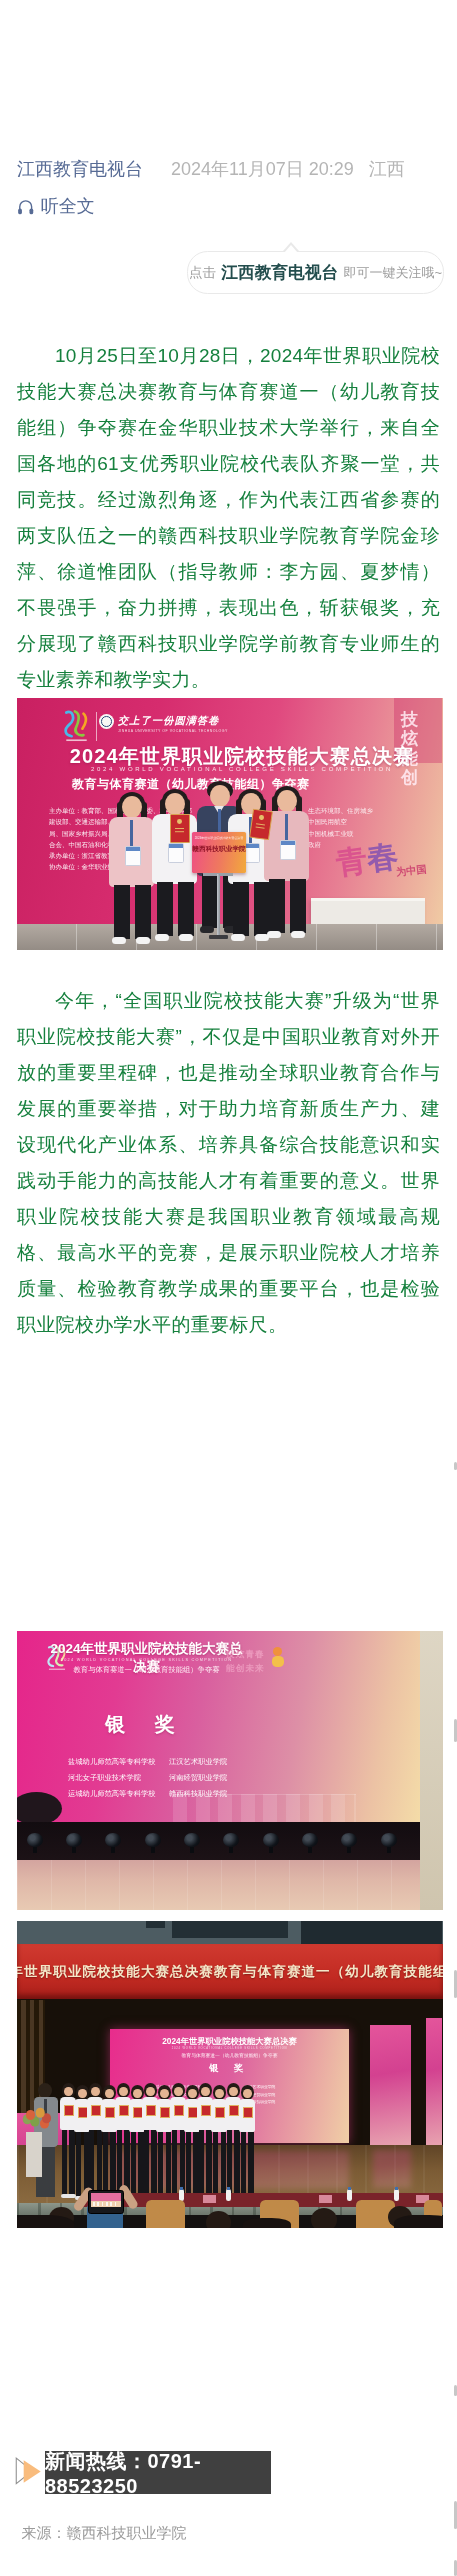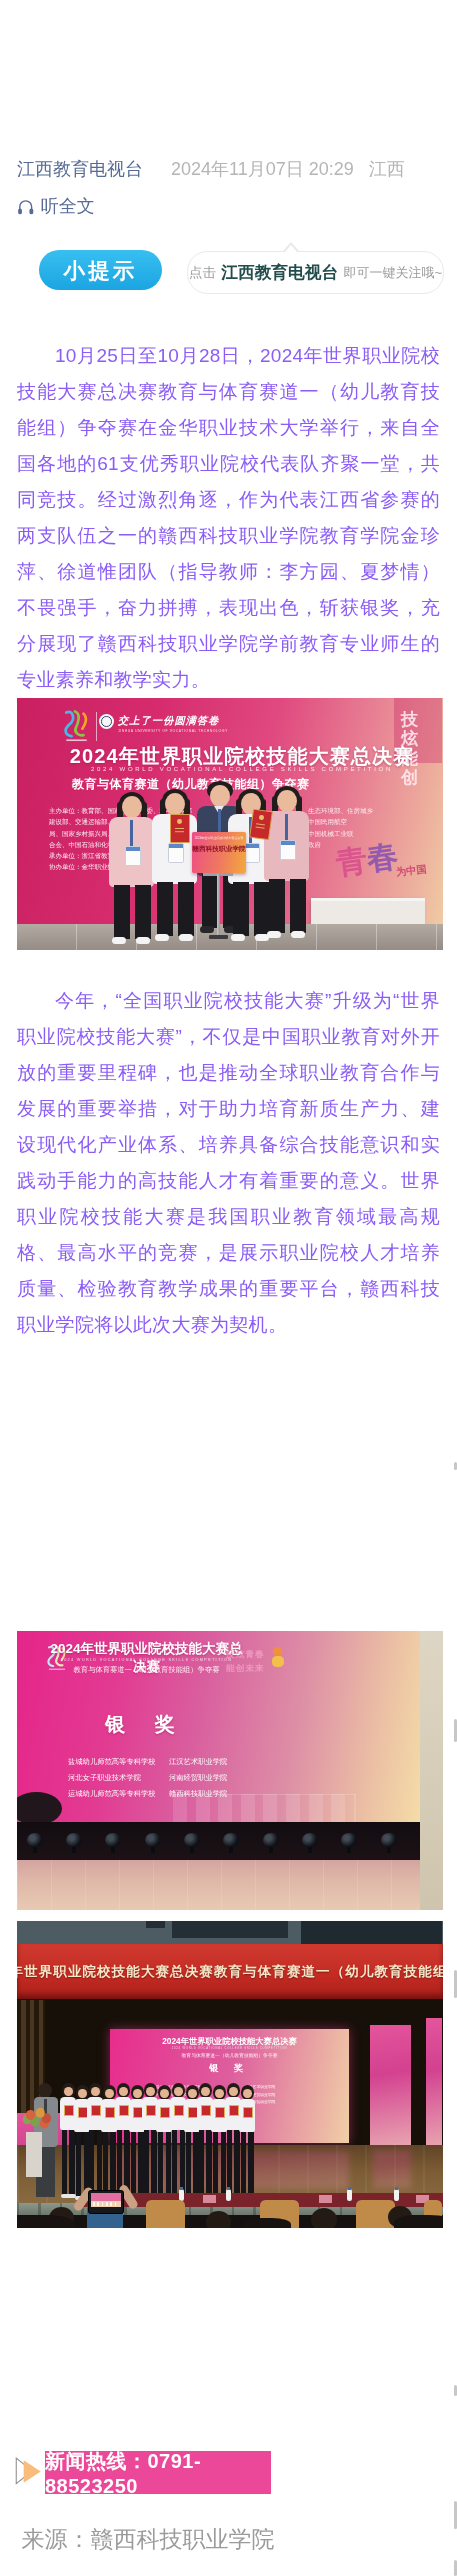--- a/index.html
+++ b/index.html
@@ -22,21 +22,21 @@
   .tip-bubble{left:187px;top:251px;width:255px;height:41px;border:1.1px solid #e9e9e9;border-radius:20.5px;
     background:#fff;display:flex;align-items:center;justify-content:center;white-space:nowrap;}
   .tip-bubble::before{content:"";position:absolute;left:95px;top:-9.7px;border:8px solid transparent;
     border-bottom:9.2px solid #e9e9e9;border-top:0;}
   .tip-bubble::after{content:"";position:absolute;left:96px;top:-7.5px;border:7px solid transparent;
     border-bottom:8px solid #fff;border-top:0;}
   .tip-bubble .pre,.tip-bubble .suf{color:#9c9c9c;font-size:13.5px;}
   .tip-bubble .suf{font-size:13px;}
   .tip-bubble .acc{color:#234d4d;font-size:16.7px;font-weight:700;margin:0 5.4px;cursor:pointer;}
   
-  .para{left:17px;width:423px;font-size:19px;line-height:36px;letter-spacing:0.3px;color:#8b5cf6;
+  .para{left:17px;width:423px;font-size:19px;line-height:36px;letter-spacing:0.3px;color:#15803d;
         text-align:justify;text-indent:2em;}
   
   .photo{left:17px;width:426px;overflow:hidden;background:#ddd;cursor:pointer;}
   .photo *{position:absolute;}
   
   .p1-bg{inset:0;background:linear-gradient(102deg,#c92061 0%,#d62c6e 30%,#e0497f 55%,#e77f93 75%,#edb39e 92%,#f0cfa5 100%);}
   .p1-floor{left:0;bottom:0;width:100%;height:26px;
     background:repeating-linear-gradient(90deg,transparent 0 59px,rgba(255,255,255,.35) 59px 60px),
                linear-gradient(180deg,#b3aaa2,#948c85);}
   .p1-divider{left:79px;top:14px;width:1.1px;height:29px;background:rgba(255,255,255,.6);}
@@ -172,23 +172,23 @@
   .chair.blue{background:#33628e;}
   .head{border-radius:50%;background:#241a14;}
   .blob{background:#181210;border-radius:40% 40% 0 0;}
   .phone{left:71px;top:190px;width:34px;height:21.5px;background:#17181c;border-radius:2.7px;border:0.5px solid #000;}
   .phone::before{content:"";position:absolute;left:2.2px;top:2.2px;right:2.2px;bottom:5.4px;
     background:linear-gradient(180deg,#e36fa0 0 60%,#f0d0b0 60% 100%);}
   .phone::after{content:"";position:absolute;left:4.3px;bottom:6.5px;width:25px;height:4.3px;
     background:repeating-linear-gradient(90deg,rgba(255,255,255,.8) 0 1.6px,transparent 1.6px 4.3px);}
   .hand{width:8.6px;height:26px;border-radius:4.3px;background:#caa183;}
   
-  .hotline{left:45px;top:2451px;width:226px;height:43px;background:#ec4899;display:flex;
+  .hotline{left:45px;top:2451px;width:226px;height:43px;background:#404040;display:flex;
     align-items:center;justify-content:center;font-size:20px;font-weight:700;color:#fff;letter-spacing:0.5px;}
-  .source{left:21.5px;top:2524px;font-size:23px;color:#9b9b9b;}
+  .source{left:21.5px;top:2524px;font-size:15px;color:#9b9b9b;}
   .sb{left:454px;width:2.7px;border-radius:1.6px;background:#c7c7c7;}
 </style>
 </head>
 <body>
 
 <div class="page">
 
 
   <div class="abs meta">
     <span class="account">江西教育电视台</span>
@@ -198,29 +198,28 @@
 
   <div class="abs listen">
     <svg width="19.4" height="19.4" viewBox="0 0 36 36">
       <path d="M7 26 v-6 a11 11 0 0 1 22 0 v6" fill="none" stroke="#576b95" stroke-width="2.6"></path>
       <rect x="4" y="23" width="7" height="11" rx="3.5" fill="#576b95"></rect>
       <rect x="25" y="23" width="7" height="11" rx="3.5" fill="#576b95"></rect>
     </svg>
     <span>听全文</span>
   </div>
 
-  <div class="abs tip-badge">小提示</div>
   <div class="abs tip-bubble">
     <span class="pre">点击</span>
     <span class="acc">江西教育电视台</span>
     <span class="suf">即可一键关注哦~</span>
   </div>
 
   <p class="abs para" style="top:319px">10月25日至10月28日，2024年世界职业院校技能大赛总决赛教育与体育赛道一（幼儿教育技能组）争夺赛在金华职业技术大学举行，来自全国各地的61支优秀职业院校代表队齐聚一堂，共同竞技。经过激烈角逐，作为代表江西省参赛的两支队伍之一的赣西科技职业学院教育学院金珍萍、徐道惟团队（指导教师：李方园、夏梦情）不畏强手，奋力拼搏，表现出色，斩获银奖，充分展现了赣西科技职业学院学前教育专业师生的专业素养和教学实力。</p>
-  <p class="abs para" style="top:964px">今年，“全国职业院校技能大赛”升级为“世界职业院校技能大赛”，不仅是中国职业教育对外开放的重要里程碑，也是推动全球职业教育合作与发展的重要举措，对于助力培育新质生产力、建设现代化产业体系、培养具备综合技能意识和实践动手能力的高技能人才有着重要的意义。世界职业院校技能大赛是我国职业教育领域最高规格、最高水平的竞赛，是展示职业院校人才培养质量、检验教育教学成果的重要平台，赣西科技职业学院将以此次大赛为契机。</p>
+  <p class="abs para" style="top:964px">今年，“全国职业院校技能大赛”升级为“世界职业院校技能大赛”，不仅是中国职业教育对外开放的重要里程碑，也是推动全球职业教育合作与发展的重要举措，对于助力培育新质生产力、建设现代化产业体系、培养具备综合技能意识和实践动手能力的高技能人才有着重要的意义。世界职业院校技能大赛是我国职业教育领域最高规格、最高水平的竞赛，是展示职业院校人才培养质量、检验教育教学成果的重要平台，也是检验职业院校办学水平的重要标尺。</p>
 
   <div class="abs photo" style="top:698px;height:252px">
     <div class="p1-bg"></div>
     <div style="left:377px;top:0;width:48px;height:65px;background:rgba(200,30,100,.35)"></div>
     <div class="p1-slogan">
       <span style="position:static">技炫</span><br>
       <span style="position:static">能创</span>
     </div>
     <svg style="left:45px;top:9.7px" width="29" height="36" viewBox="0 0 54 66">
       <path d="M8 8 C 20 2, 26 20, 14 30 S 6 50, 18 52" fill="none" stroke="#49b8e8" stroke-width="5" stroke-linecap="round"></path>

